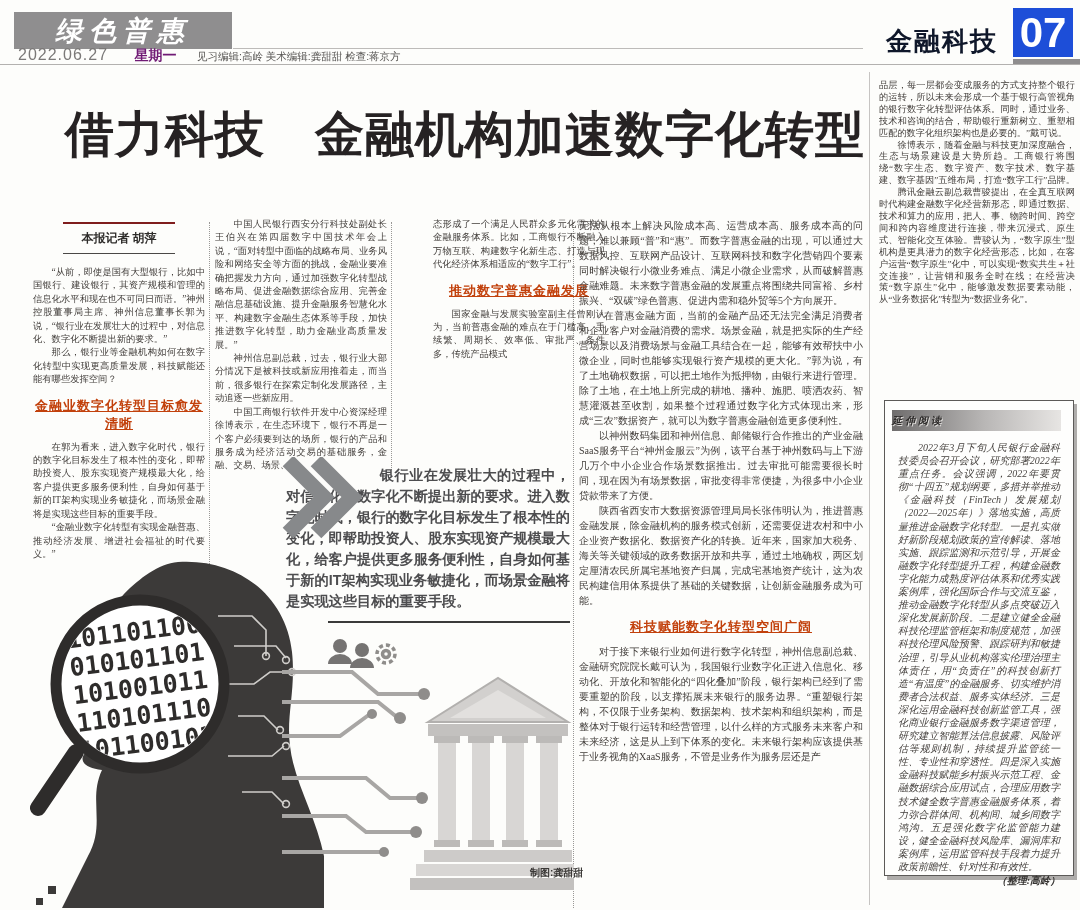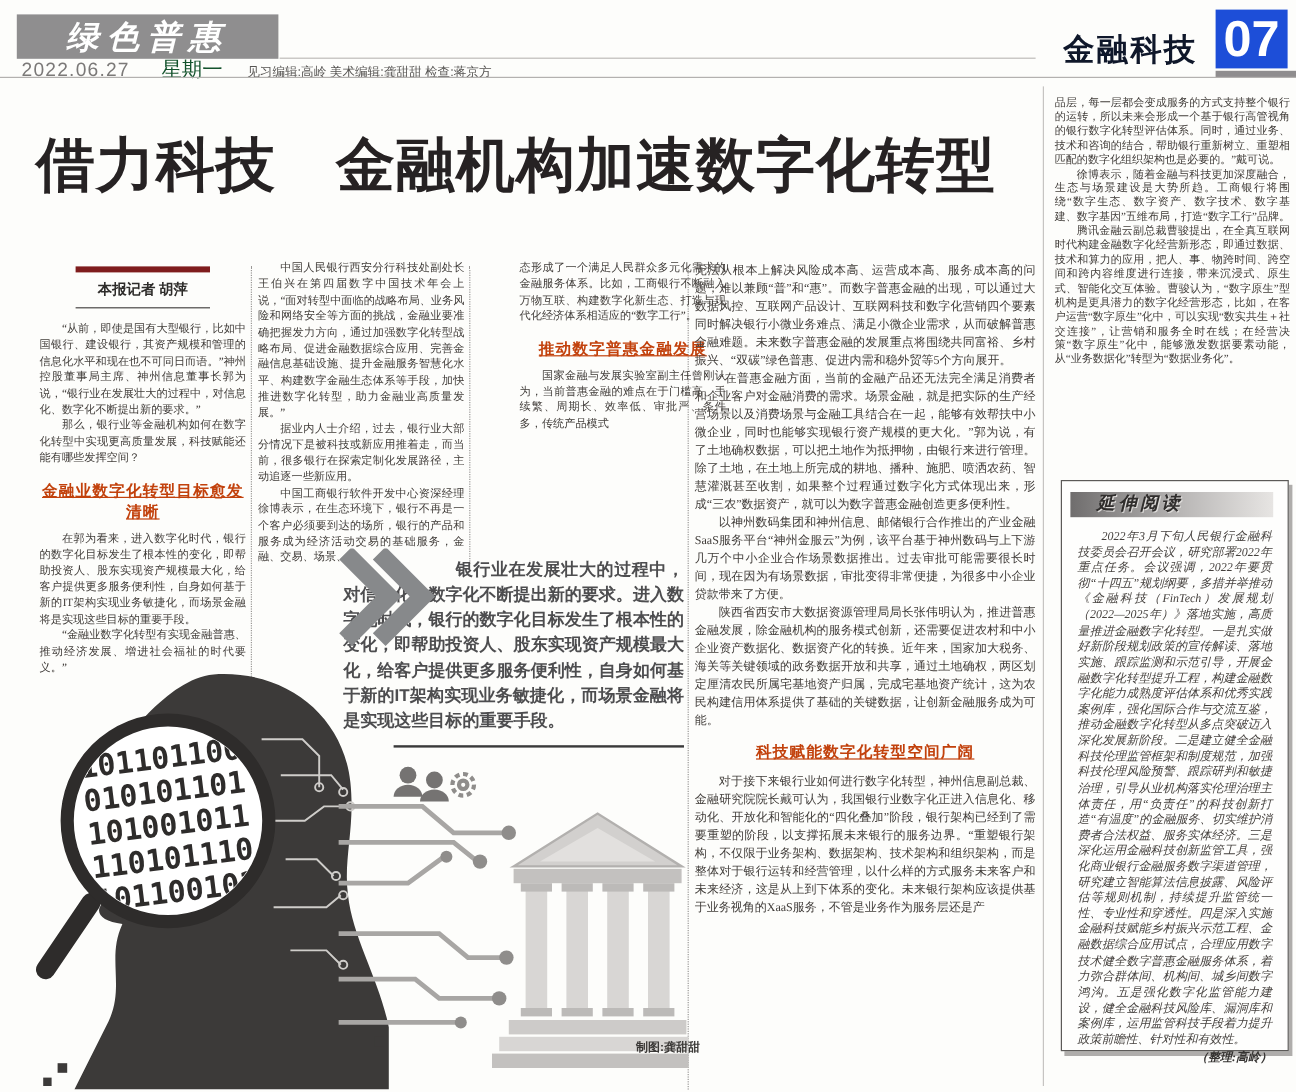--- a/index.html
+++ b/index.html
@@ -8,46 +8,46 @@
         border-bottom:2px solid #d8d6d2;}
   
   .logo-box{position:absolute;left:14px;top:12px;width:218px;height:37px;background:#8f8e8f;
             color:#ffffff;display:flex;align-items:center;justify-content:center;
             font-style:italic;font-weight:bold;font-size:27px;letter-spacing:7px;
             font-family:"Liberation Serif",serif;}
   .logo-line{position:absolute;left:233px;top:48px;width:630px;height:1px;background:#bdbbb9;}
   .date-row{position:absolute;left:18px;top:46px;white-space:nowrap;
             font-family:"Liberation Sans","DejaVu Sans",sans-serif;}
   .date-row .d{font-size:16px;color:#7b7978;letter-spacing:1px;}
-  .date-row .w{font-size:17px;color:#14532d;font-weight:normal;margin-left:22px;}
+  .date-row .w{font-size:14px;color:#701a75;font-weight:bold;margin-left:22px;}
   .date-row .e{font-size:10.5px;color:#565452;margin-left:16px;}
   .header-rule{position:absolute;left:0;top:64px;width:1080px;height:1px;background:#b3b1af;}
   .section-name{position:absolute;left:878px;top:24px;width:128px;text-align:center;
                 font-family:"Liberation Sans","DejaVu Sans",sans-serif;
                 font-size:26px;font-weight:bold;color:#0f172a;letter-spacing:2px;}
   .pagenum-box{position:absolute;left:1013px;top:8px;width:60px;height:49px;background:#1d4ed8;
                color:#ffffff;display:flex;align-items:center;justify-content:center;
                font-family:"Liberation Sans","DejaVu Sans",sans-serif;font-size:42px;font-weight:bold;}
   .pagenum-bar{position:absolute;left:1013px;top:59px;width:67px;height:6px;background:#8f8d8e;}
   
-  .headline{position:absolute;left:30px;top:78px;width:835px;margin:0;text-align:left;
-            font-size:49px;font-weight:900;color:#262223;letter-spacing:1px;line-height:120px;}
+  .headline{position:absolute;left:30px;top:78px;width:835px;margin:0;text-align:right;
+            font-size:49px;font-weight:900;color:#262223;letter-spacing:1px;line-height:120px;font-family:Liberation Mono, monospace;}
   .columns{position:absolute;left:30px;top:218px;width:836px;height:690px;}
   .col{position:absolute;top:0;}
   .c1{left:3px;width:172px;}
   .c2{left:185px;width:172px;}
   .c3{left:367px;width:172px;margin-left:36px;}
   .c4{left:549px;width:284px;}
   .col p{margin:0;font-size:9.3px;line-height:13.4px;text-align:justify;text-indent:2em;color:#403c39;}
   .c4 p{font-size:10px;line-height:15px;}
   .col p.noindent{text-indent:0;}
   .subhead{margin:10px 0 8px 0;text-align:center;font-family:"Liberation Sans","DejaVu Sans",sans-serif;
            font-size:13px;font-weight:bold;color:#c2410c;letter-spacing:1px;text-decoration:underline;}
   .byline{width:112px;margin:4px auto 12px auto;padding:6px 0;text-align:center;
-          border-top:5px solid #7f1d1d;border-bottom:1px solid #4a4846;
+          border-top:2px solid #7f1d1d;border-bottom:1px solid #4a4846;
           font-size:12px;font-weight:bold;color:#2e2c2a;}
   .divider{position:absolute;width:0;border-left:1px dotted #9a9896;}
   .dv1{left:179px;top:4px;height:420px;}
   .dv2{left:361px;top:4px;height:248px;}
   .dv3{left:543px;top:4px;height:686px;}
   
   .pull-quote{position:absolute;left:256px;top:247px;width:284px;}
   .pq-chevron{position:absolute;left:-4px;top:-8px;}
   .pq-text{margin:0;font-family:"Liberation Sans","DejaVu Sans",sans-serif;font-weight:bold;
            font-size:14.2px;line-height:21px;color:#4d4d4f;text-align:justify;text-indent:6.6em;}
@@ -57,23 +57,23 @@
   .bank-illu{position:absolute;left:252px;top:420px;}
   .illu-caption{position:absolute;left:500px;top:648px;font-family:"Liberation Sans","DejaVu Sans",sans-serif;
                 font-size:10px;font-weight:bold;color:#3a3836;}
   
   .vsep{position:absolute;left:869px;top:72px;width:1px;height:833px;background:#c6c4c2;}
   .side{position:absolute;left:879px;top:80px;width:196px;}
   .side p{margin:0;font-size:9.2px;line-height:11.9px;text-align:justify;text-indent:2em;color:#403c39;}
   .side p.noindent{text-indent:0;}
   .ext-box{position:absolute;left:884px;top:400px;width:188px;height:474px;background:#fefefd;
            border:1px solid #5c5a58;box-shadow:3px 4px 0 rgba(148,146,144,.75);}
-  .ext-title{margin:9px 12px 0 7px;height:21px;line-height:21px;padding-left:22px;
+  .ext-title{margin:9px 12px 0 7px;height:21px;line-height:21px;
              background:linear-gradient(90deg,#6f6d6d 0%,#b9b7b6 55%,#e7e5e3 100%);
-             font-style:italic;font-weight:bold;font-size:15px;color:#2f2d2c;letter-spacing:3px;
+             font-style:italic;font-weight:bold;font-size:10px;color:#2f2d2c;letter-spacing:3px;
              text-shadow:1px 1px 0 #dddbd9;}
   .ext-body{margin:10px 13px 0 13px;font-style:italic;font-size:10px;line-height:13.1px;
             text-align:justify;text-indent:2em;color:#45413e;}
   .ext-credit{margin:1px 13px 0 0;text-align:right;font-style:italic;font-weight:bold;
               font-size:10px;color:#363432;}
 </style>
 </head>
 <body>
 
 <div class="page">
@@ -108,21 +108,21 @@
       <div class="byline">本报记者 胡萍</div>
       <p>“从前，即使是国有大型银行，比如中国银行、建设银行，其资产规模和管理的信息化水平和现在也不可同日而语。”神州控股董事局主席、神州信息董事长郭为说，“银行业在发展壮大的过程中，对信息化、数字化不断提出新的要求。”</p>
       <p>那么，银行业等金融机构如何在数字化转型中实现更高质量发展，科技赋能还能有哪些发挥空间？</p>
       <div class="subhead">金融业数字化转型目标愈发清晰</div>
       <p>在郭为看来，进入数字化时代，银行的数字化目标发生了根本性的变化，即帮助投资人、股东实现资产规模最大化，给客户提供更多服务便利性，自身如何基于新的IT架构实现业务敏捷化，而场景金融将是实现这些目标的重要手段。</p>
       <p>“金融业数字化转型有实现金融普惠、推动经济发展、增进社会福祉的时代要义。”</p>
     </div>
 
     <div class="col c2">
       <p>中国人民银行西安分行科技处副处长王伯兴在第四届数字中国技术年会上说，“面对转型中面临的战略布局、业务风险和网络安全等方面的挑战，金融业要准确把握发力方向，通过加强数字化转型战略布局、促进金融数据综合应用、完善金融信息基础设施、提升金融服务智慧化水平、构建数字金融生态体系等手段，加快推进数字化转型，助力金融业高质量发展。”</p>
-      <p>据业内人士介绍，过去，银行业大部分情况下是被科技或新应用推着走，而当前，很多银行在探索定制化发展路径，主动追逐一些新应用。</p>
+      <p>神州信息副总裁，过去，银行业大部分情况下是被科技或新应用推着走，而当前，很多银行在探索定制化发展路径，主动追逐一些新应用。</p>
       <p>中国工商银行软件开发中心资深经理徐博表示，在生态环境下，银行不再是一个客户必须要到达的场所，银行的产品和服务成为经济活动交易的基础服务，金融、交易、场景、生</p>
     </div>
 
     <div class="col c3">
       <p class="noindent">态形成了一个满足人民群众多元化需求的金融服务体系。比如，工商银行不断融入万物互联、构建数字化新生态、打造与现代化经济体系相适应的“数字工行”。</p>
       <div class="subhead">推动数字普惠金融发展</div>
       <p>国家金融与发展实验室副主任曾刚认为，当前普惠金融的难点在于门槛高、手续繁、周期长、效率低、审批严、条件多，传统产品模式</p>
     </div>
 
     <div class="col c4">

